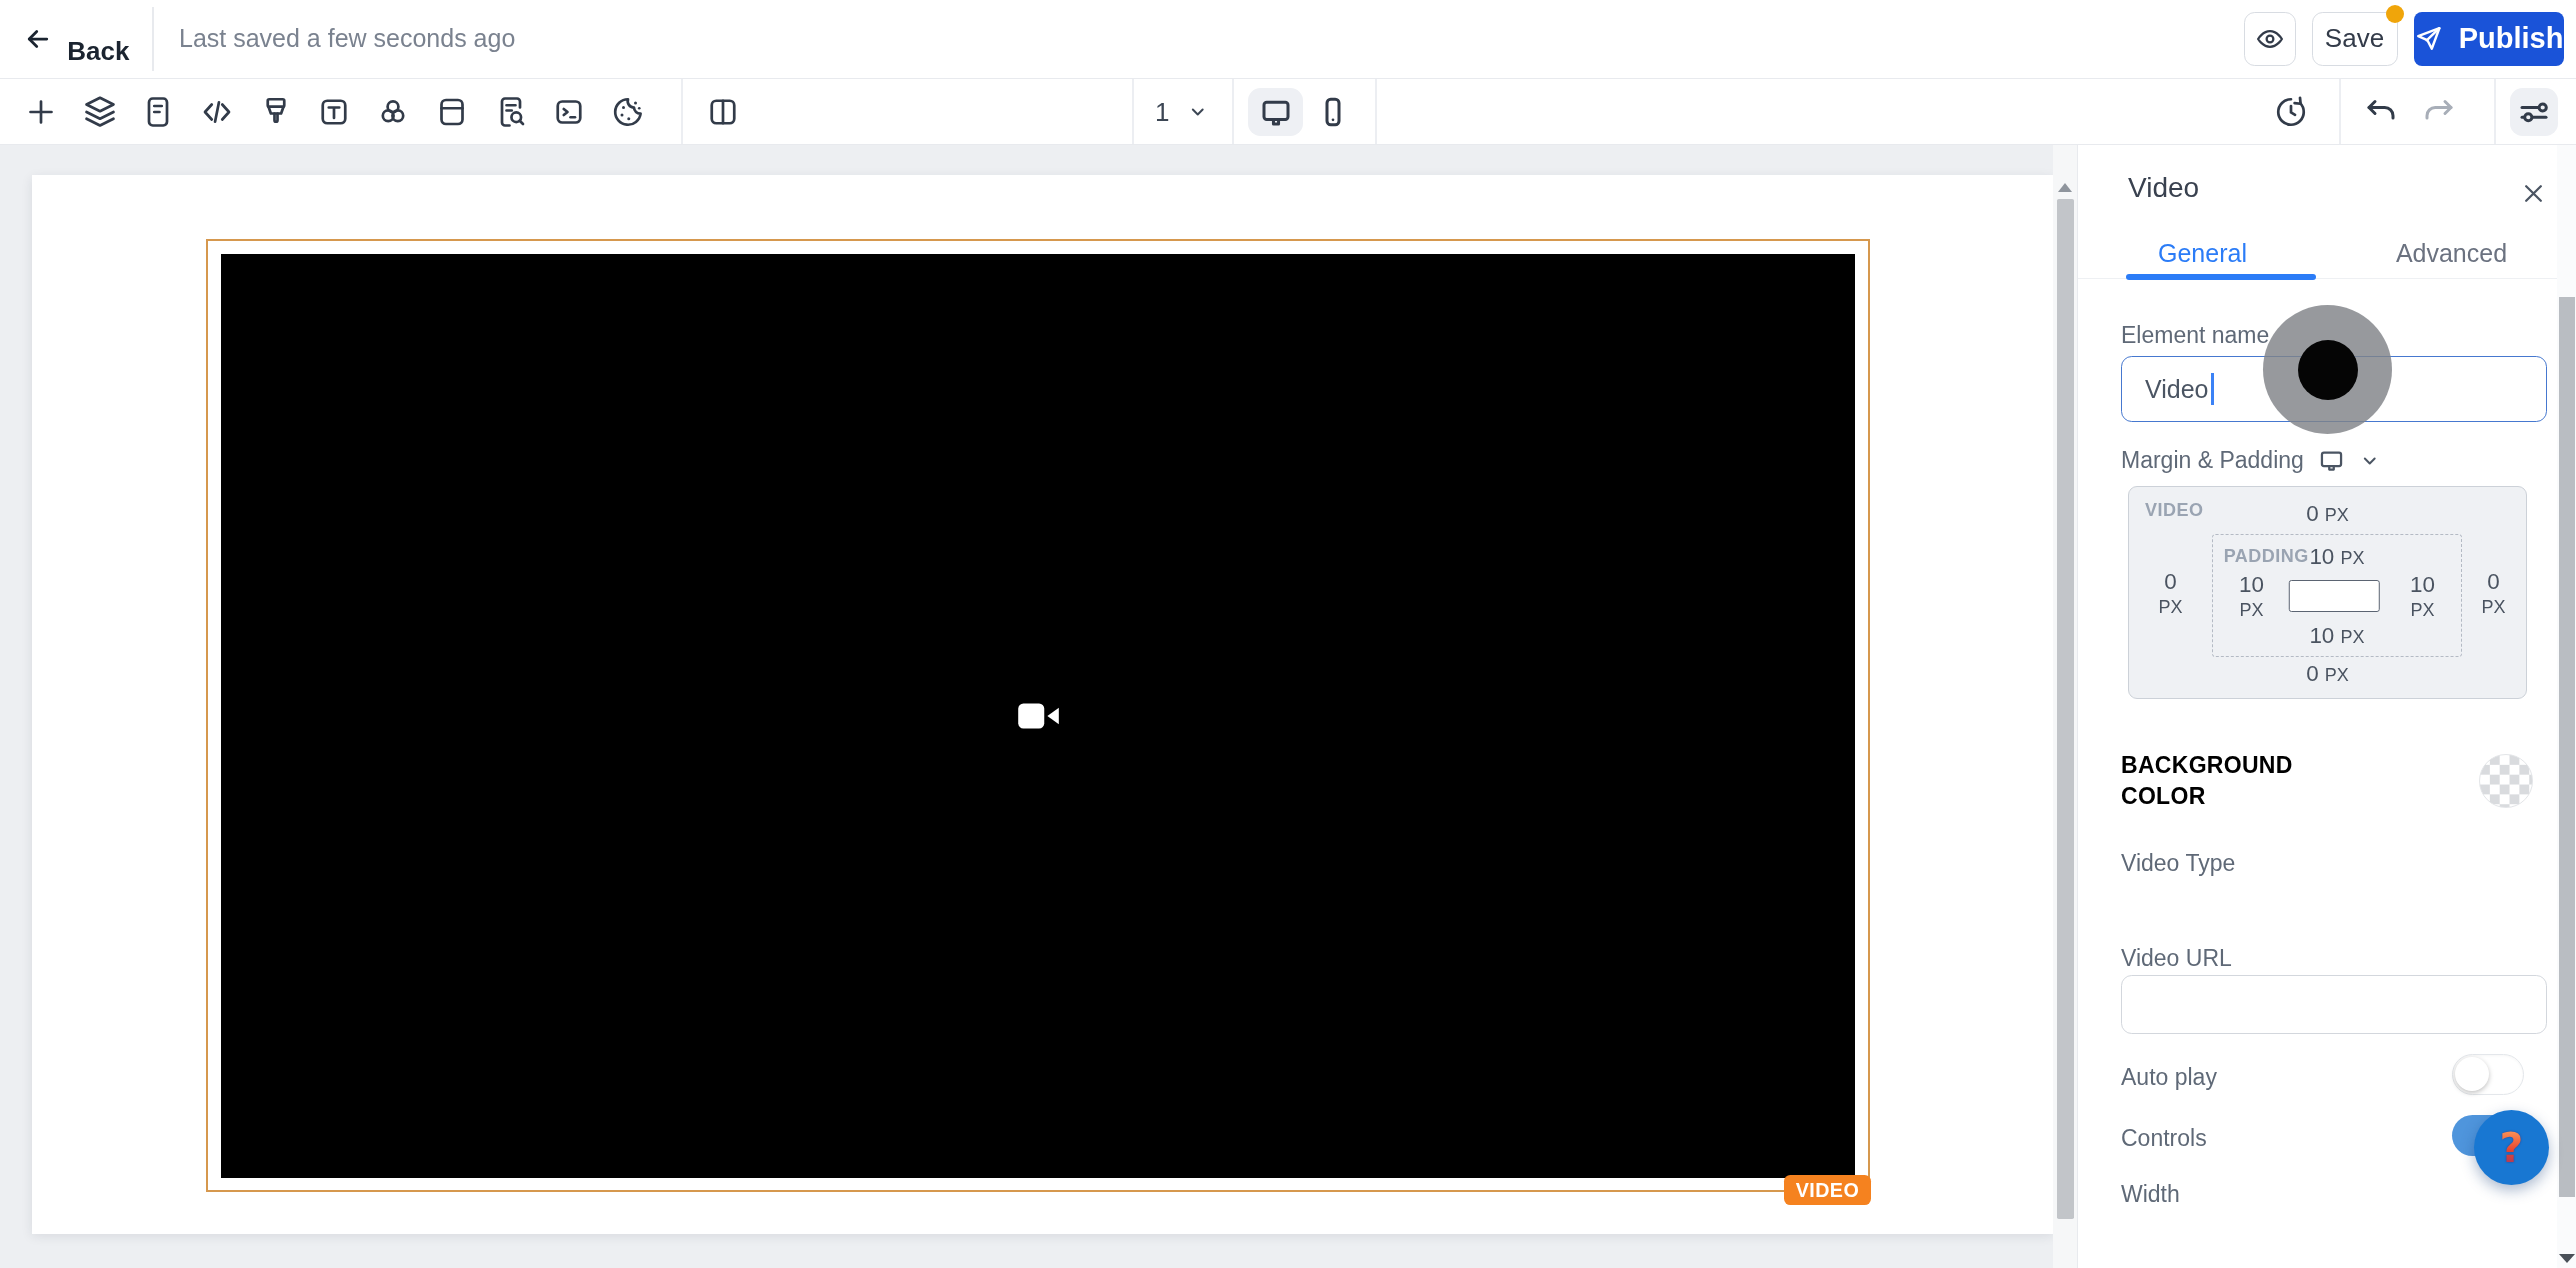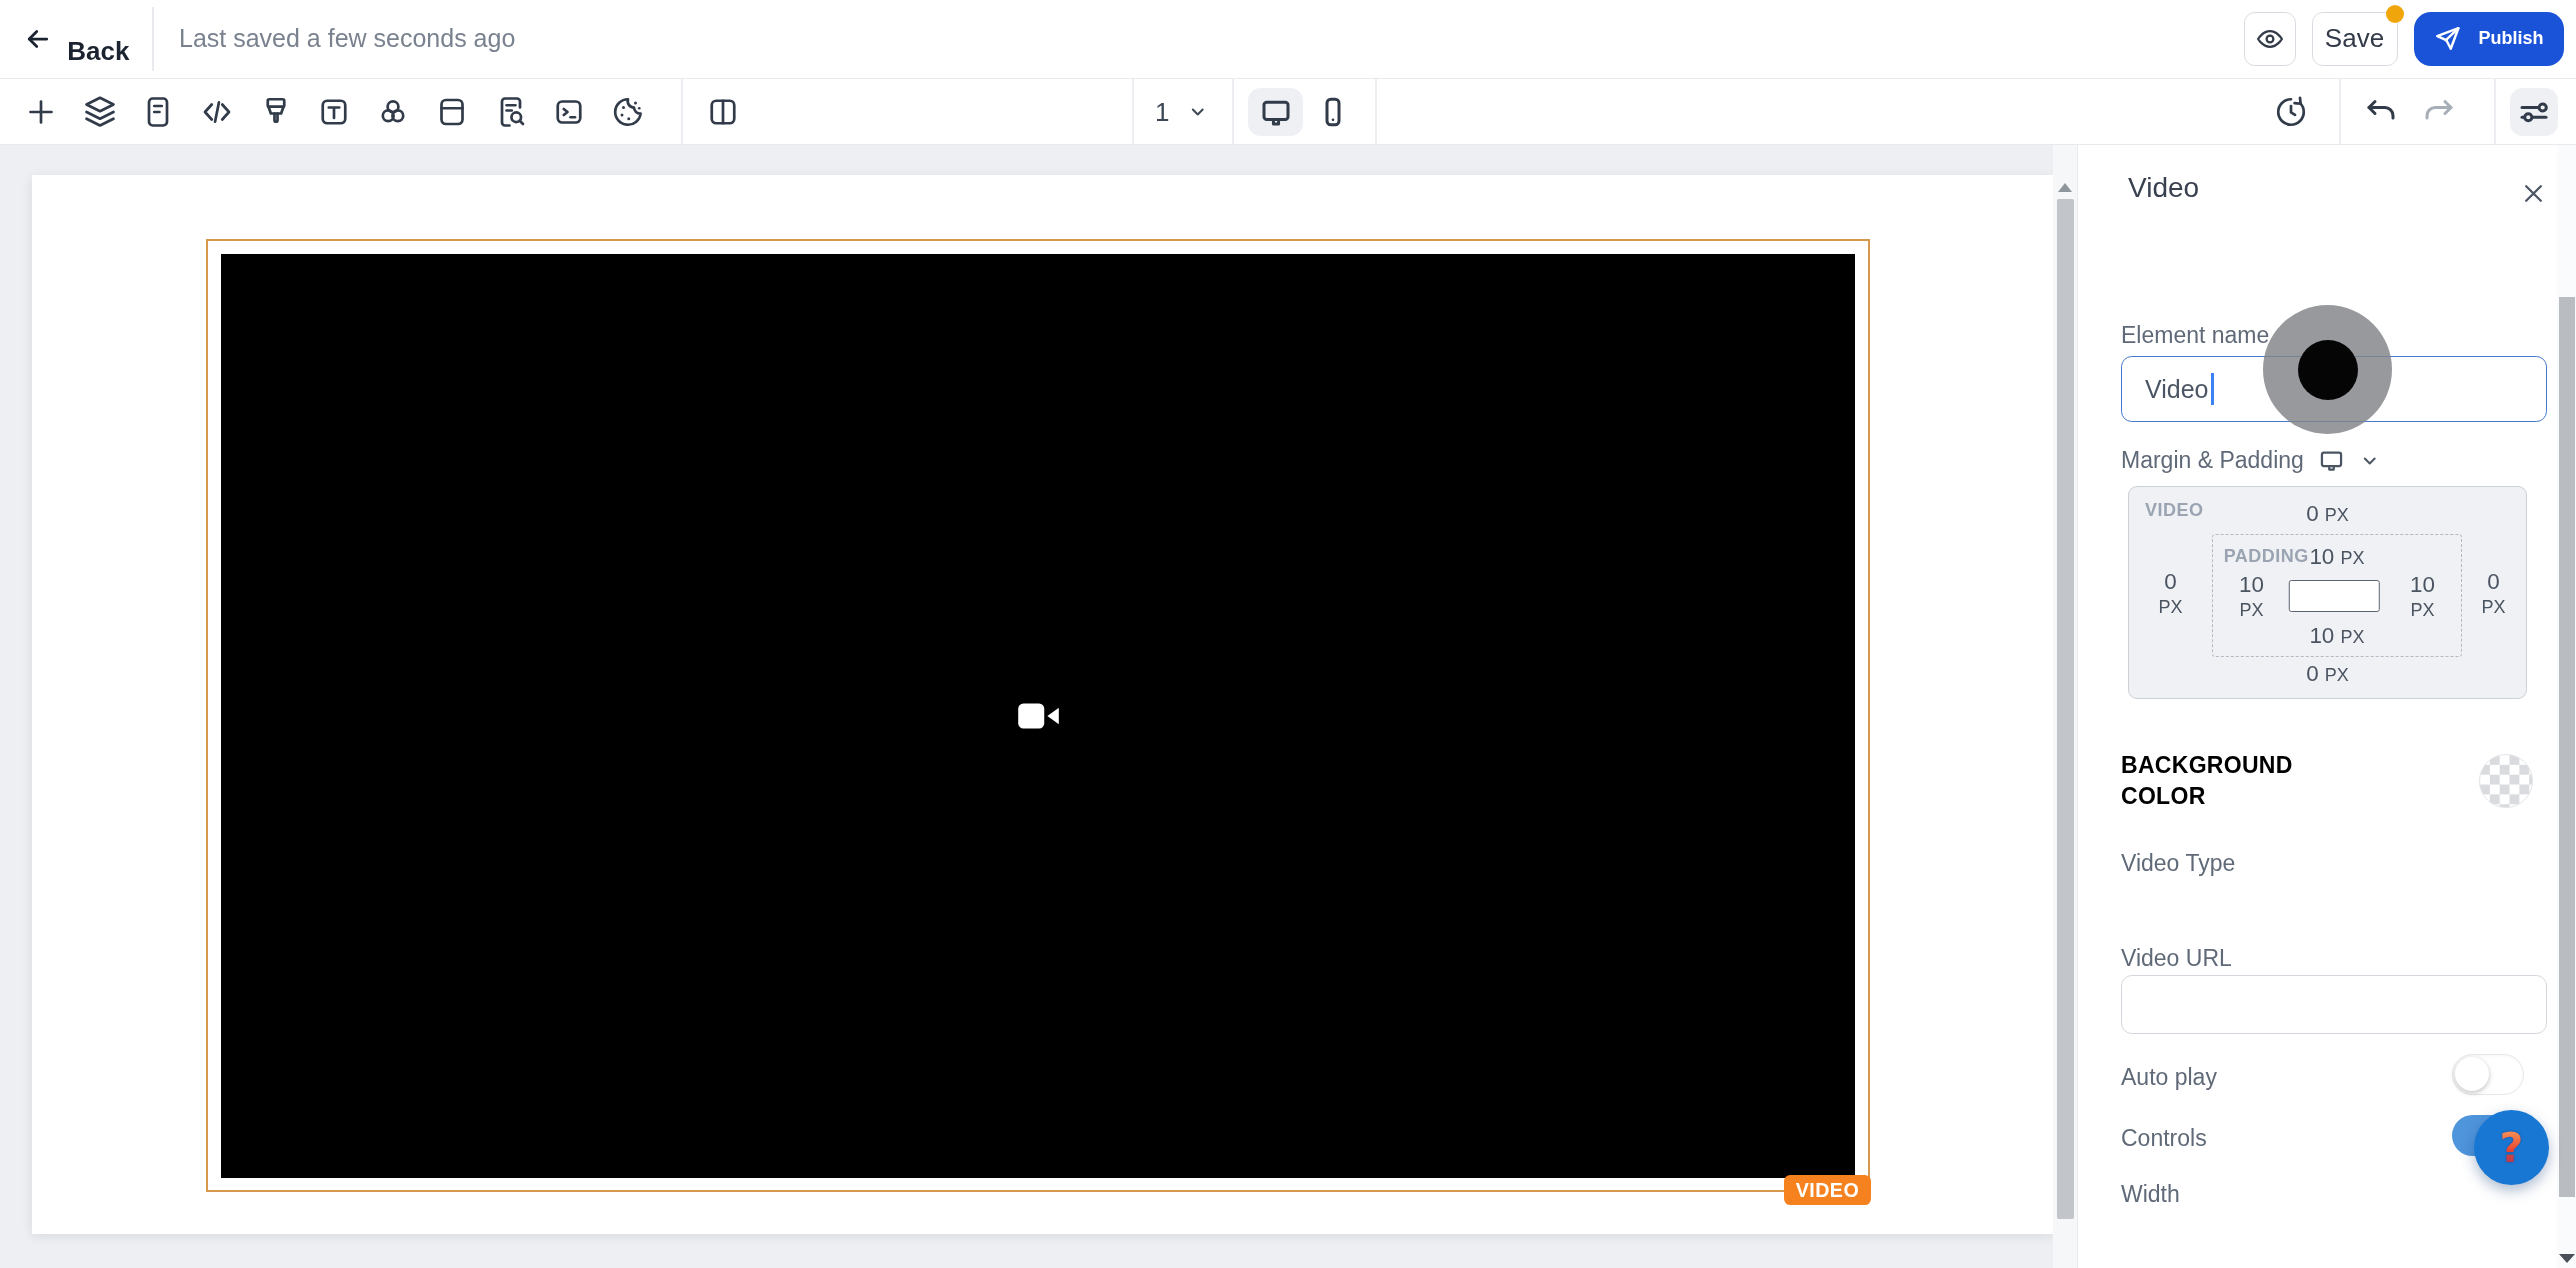--- a/index.html
+++ b/index.html
@@ -15,22 +15,22 @@
   .back-btn .lbl { font-size:26px; font-weight:600;margin-top:25px; }
   .topbar .vdiv { position:absolute; top:7.2px; bottom:7.2px; width:1.8px; background:#e8eaee; }
   .status-text { position:absolute; left:179px; top:0; height:77px; display:flex; align-items:center;
     color:#7a828f; font-size:25px; }
   .tb-right { position:absolute; right:12.5px; top:11.6px; display:flex; gap:16px; align-items:center;padding-left:10px; }
   .btn-outline { height:54px; border:1.8px solid #d8dce2; border-radius:10.7px; background:#fff;
     display:flex; align-items:center; justify-content:center; cursor:pointer; color:#333b49; }
   .eye-btn { width:52px; }
   .save-btn { width:86px; font-size:26px; position:relative; }
   .save-dot { position:absolute; right:-7.2px; top:-8px; width:18px; height:18px; border-radius:50%; }
-  .publish-btn { width:150px; height:54px; border-radius:17px; border:none; color:#fff;
-    font-size:18px; font-weight:600; display:flex; align-items:center; justify-content:center; gap:16px; cursor:pointer; }
+  .publish-btn { width:150px; height:54px; border-radius:8px; border:none; color:#fff;
+    font-size:29px; font-weight:600; display:flex; align-items:center; justify-content:center; gap:16px; cursor:pointer; }
 
   
   .toolbar { position:absolute; left:0; top:79px; width:2576px; height:66px; background:#fff;
     border-bottom:1.8px solid #e8eaee; z-index:29; }
   .toolbar .vdiv { position:absolute; top:0; bottom:0; width:1.8px; background:#eceef2; }
   .icon-btn { position:absolute; top:9px; width:48px; height:48px; border-radius:12.5px;
     display:flex; align-items:center; justify-content:center; cursor:pointer; color:#323b49; }
   .icon-btn.active { background:#eef0f4; }
   .icon-btn svg { width:36px; height:36px; }
   .left-icons { position:absolute; left:17px; top:9px; display:flex; gap:10.7px; }
@@ -335,20 +335,29 @@
 </div>
 
 <div class="panel">
   <div class="panel-title">Video</div>
   <div class="panel-close">
     <svg viewBox="0 0 24 24">
         <path d="M5.5 5.5l13 13M18.5 5.5l-13 13"></path>
       </svg>
   </div>
 
+  <div class="tabs">
+    <div class="tab active" style="color:#2b7cf7">
+      <span>General</span>
+      <div class="underline" style="background:#2b7cf7"></div>
+    </div>
+    <div class="tab">
+      <span>Advanced</span>
+    </div>
+  </div>
 
   <div class="field-label" style="top:177px">Element name</div>
   <div class="text-input name-input">
     <span>Video</span>
     <span class="caret"></span>
   </div>
   <div class="click-indicator">
     <div class="dot"></div>
   </div>
 

